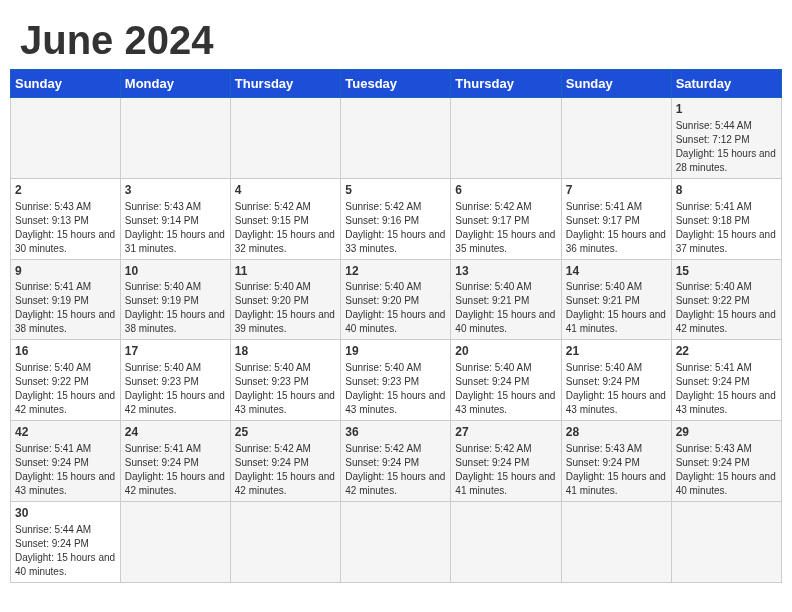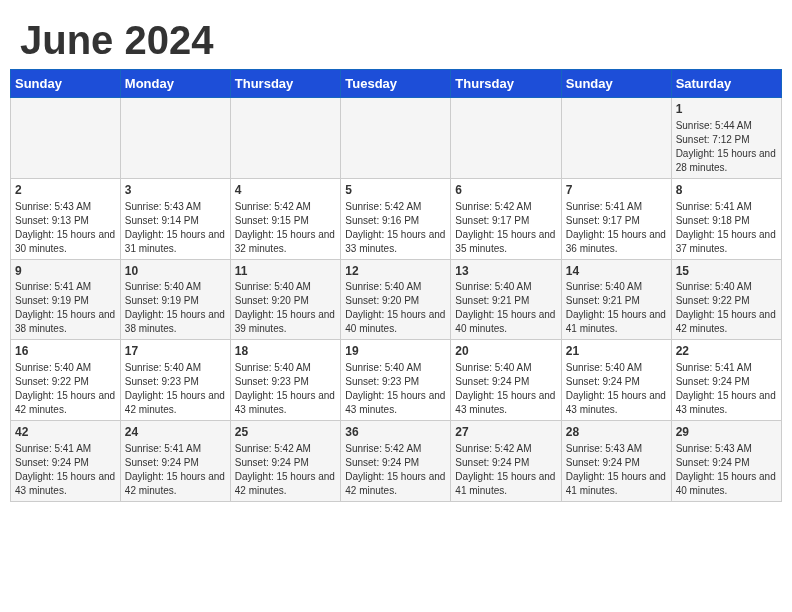--- a/index.html
+++ b/index.html
@@ -258,14 +258,26 @@
       <td>
         <span class="day-num">28</span>
         Sunrise: 5:43 AM<br>Sunset: 9:24 PM<br>Daylight: 15 hours and 41 minutes.
       </td>
       <td>
         <span class="day-num">29</span>
         Sunrise: 5:43 AM<br>Sunset: 9:24 PM<br>Daylight: 15 hours and 40 minutes.
       </td>
     </tr>
 
+    <tr>
+      <td>
+        <span class="day-num">30</span>
+        Sunrise: 5:44 AM<br>Sunset: 9:24 PM<br>Daylight: 15 hours and 40 minutes.
+      </td>
+      <td class="empty-cell"></td>
+      <td class="empty-cell"></td>
+      <td class="empty-cell"></td>
+      <td class="empty-cell"></td>
+      <td class="empty-cell"></td>
+      <td class="empty-cell"></td>
+    </tr>
   </tbody>
 </table>
 
 </body></html>

